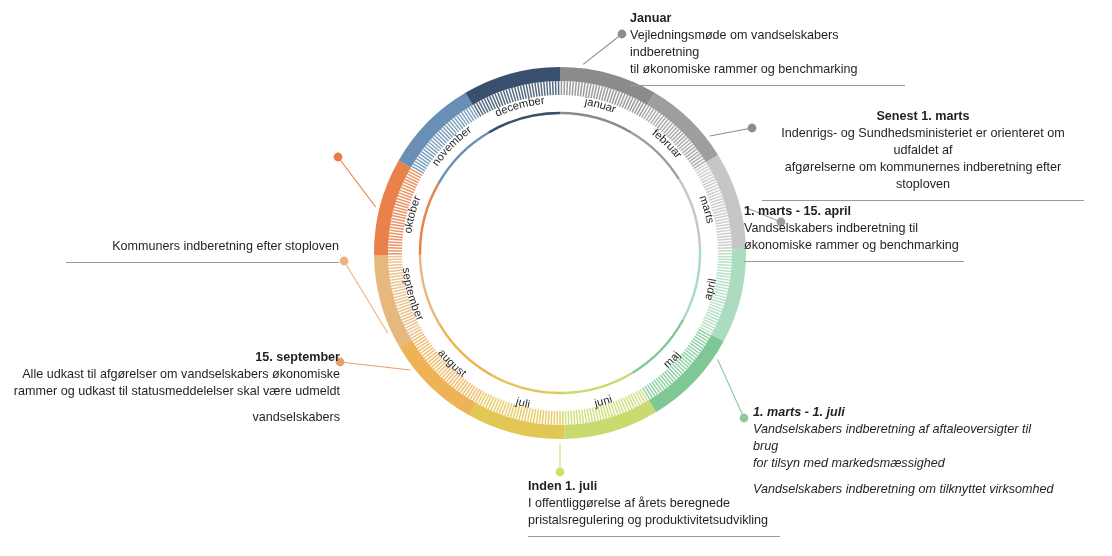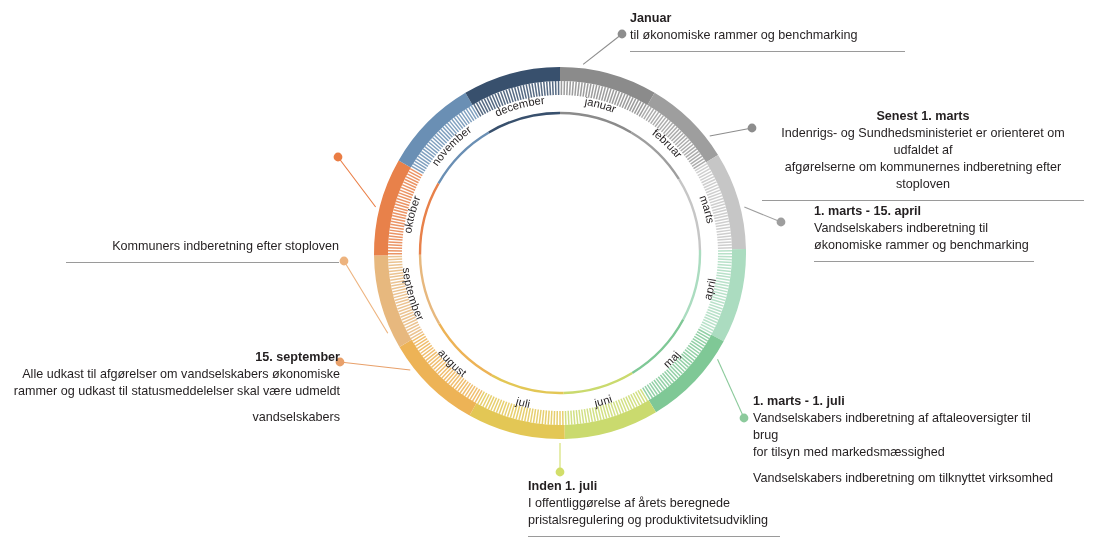--- a/index.html
+++ b/index.html
@@ -535,39 +535,40 @@
         <circle cx="344" cy="261" r="4.4" fill="#edb37e"></circle>
       </g>
       <g>
         <line x1="375.64381200756065" y1="207.03483983606316" x2="338" y2="157" stroke="#ea7d44" stroke-width="1.1"></line>
         <circle cx="338" cy="157" r="4.4" fill="#ea7d44"></circle>
       </g>
     </svg>
 
   <div class="callout align-left" style="left:630px;top:10px;width:275px;">
     <div class="ttl">Januar</div>
+    <div class="ln">Vejledningsmøde om vandselskabers indberetning</div>
     <div class="ln">til økonomiske rammer og benchmarking</div>
     <div class="rule"></div>
   </div>
 
   <div class="callout align-left" style="left:762px;top:108px;width:322px;text-align:center;">
     <div class="ttl">Senest 1. marts</div>
     <div class="ln">Indenrigs- og Sundhedsministeriet er orienteret om udfaldet af</div>
     <div class="ln">afgørelserne om kommunernes indberetning efter stoploven</div>
     <div class="rule"></div>
   </div>
 
-  <div class="callout align-left" style="left:814px;top:203px;width:220px;">
+  <div class="callout align-left" style="left:744px;top:203px;width:220px;">
     <div class="ttl">1. marts - 15. april</div>
     <div class="ln">Vandselskabers indberetning til</div>
     <div class="ln">økonomiske rammer og benchmarking</div>
     <div class="rule"></div>
   </div>
 
-  <div class="callout align-left" style="left:753px;top:393px;width:303px;">
+  <div class="callout align-left" style="left:753px;top:404px;width:303px;font-style:italic;">
     <div class="ttl">1. marts - 1. juli</div>
     <div class="ln">Vandselskabers indberetning af aftaleoversigter til brug</div>
     <div class="ln">for tilsyn med markedsmæssighed</div>
     <div class="gap"></div>
     <div class="ln">Vandselskabers indberetning om tilknyttet virksomhed</div>
   </div>
 
   <div class="callout align-left" style="left:528px;top:478px;width:252px;">
     <div class="ttl">Inden 1. juli</div>
     <div class="ln">I offentliggørelse af årets beregnede</div>

